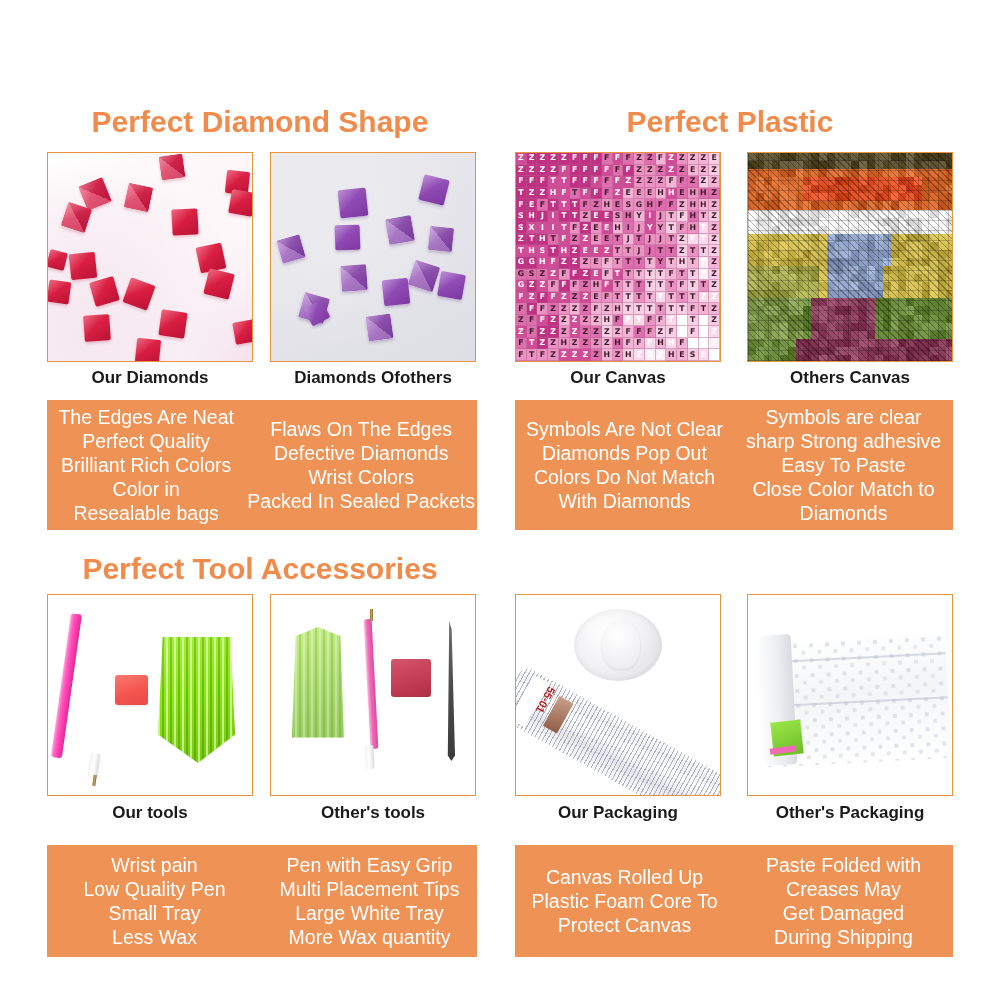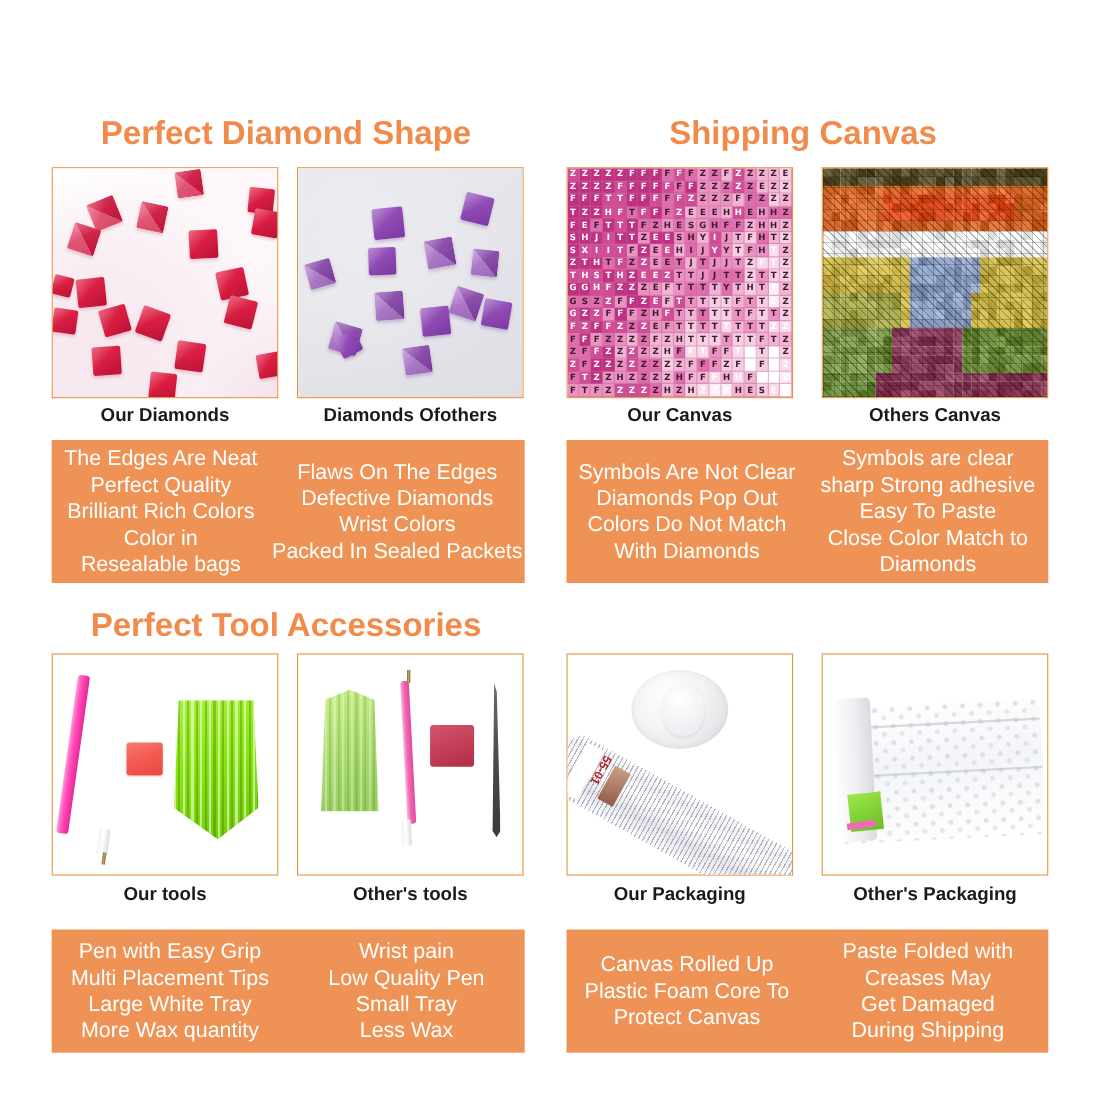--- a/index.html
+++ b/index.html
@@ -205,21 +205,21 @@
     background-size:16px 15px,16px 15px;
   }
 </style>
 </head>
 <body>
 
 <div id="page">
 
 
   <div class="sec-head" style="left:40px;top:105px;width:440px;">Perfect Diamond Shape</div>
-  <div class="sec-head" style="left:510px;top:105px;width:440px;">Shipping Canvas</div>
+  <div class="sec-head" style="left:510px;top:105px;width:440px;">Perfect Plastic</div>
   <div class="sec-head" style="left:40px;top:552px;width:440px;">Perfect Tool Accessories</div>
 
   <div class="photo" id="ph-red" style="left:47px;top:152px;width:206px;height:210px;">
     <div class="dm-bg-red"></div>
   <div class="dia red facet" style="left: 112px; top: 2px; width: 24px; height: 24px; transform: rotate(-8deg);"></div>
       <div class="dia red" style="left: 178px; top: 18px; width: 23px; height: 23px; transform: rotate(6deg);"></div>
       <div class="dia red facet" style="left: 34px; top: 28px; width: 26px; height: 26px; transform: rotate(-22deg);"></div>
       <div class="dia red facet" style="left: 78px; top: 32px; width: 25px; height: 25px; transform: rotate(12deg);"></div>
       <div class="dia red facet" style="left: 16px; top: 52px; width: 25px; height: 25px; transform: rotate(18deg);"></div>
       <div class="dia red" style="left: 124px; top: 56px; width: 26px; height: 26px; transform: rotate(-3deg);"></div>
@@ -1367,31 +1367,31 @@
       <div style="position:absolute;left:0;top:18px;width:100%;height:2px;background:rgba(190,195,205,.6);"></div>
       <div style="position:absolute;left:0;top:62px;width:100%;height:2px;background:rgba(190,195,205,.6);"></div>
     </div>
     <div style="position:absolute;left:10px;top:40px;width:36px;height:130px;background:linear-gradient(90deg,#ffffff,#eceef1 60%,#d9dbe0);border-radius:14px 4px 4px 14px;transform:rotate(-3deg);"></div>
     <div style="position:absolute;left:24px;top:126px;width:30px;height:34px;background:linear-gradient(160deg,#9ae84a,#6dbb27);transform:rotate(-6deg);"></div>
     <div style="position:absolute;left:22px;top:152px;width:26px;height:6px;background:#f06ab5;transform:rotate(-8deg);"></div>
   </div>
   <div class="cap" style="left:747px;top:803px;width:206px;">Other's Packaging</div>
 
   <div class="panel" style="left:47px;top:845px;width:430px;height:112px;">
+    <div class="panel-col" id="p3b">
+        <span>Wrist pain</span>
+        <span>Low Quality Pen</span>
+        <span>Small Tray</span>
+        <span>Less Wax</span>
+      </div>
     <div class="panel-col" id="p3a">
         <span>Pen with Easy Grip</span>
         <span>Multi Placement Tips</span>
         <span>Large White Tray</span>
         <span>More Wax quantity</span>
-      </div>
-    <div class="panel-col" id="p3b">
-        <span>Wrist pain</span>
-        <span>Low Quality Pen</span>
-        <span>Small Tray</span>
-        <span>Less Wax</span>
       </div>
   </div>
 
   <div class="panel" style="left:515px;top:845px;width:438px;height:112px;">
     <div class="panel-col" id="p4a">
         <span>Canvas Rolled Up</span>
         <span>Plastic Foam Core To</span>
         <span>Protect Canvas</span>
       </div>
     <div class="panel-col" id="p4b">

